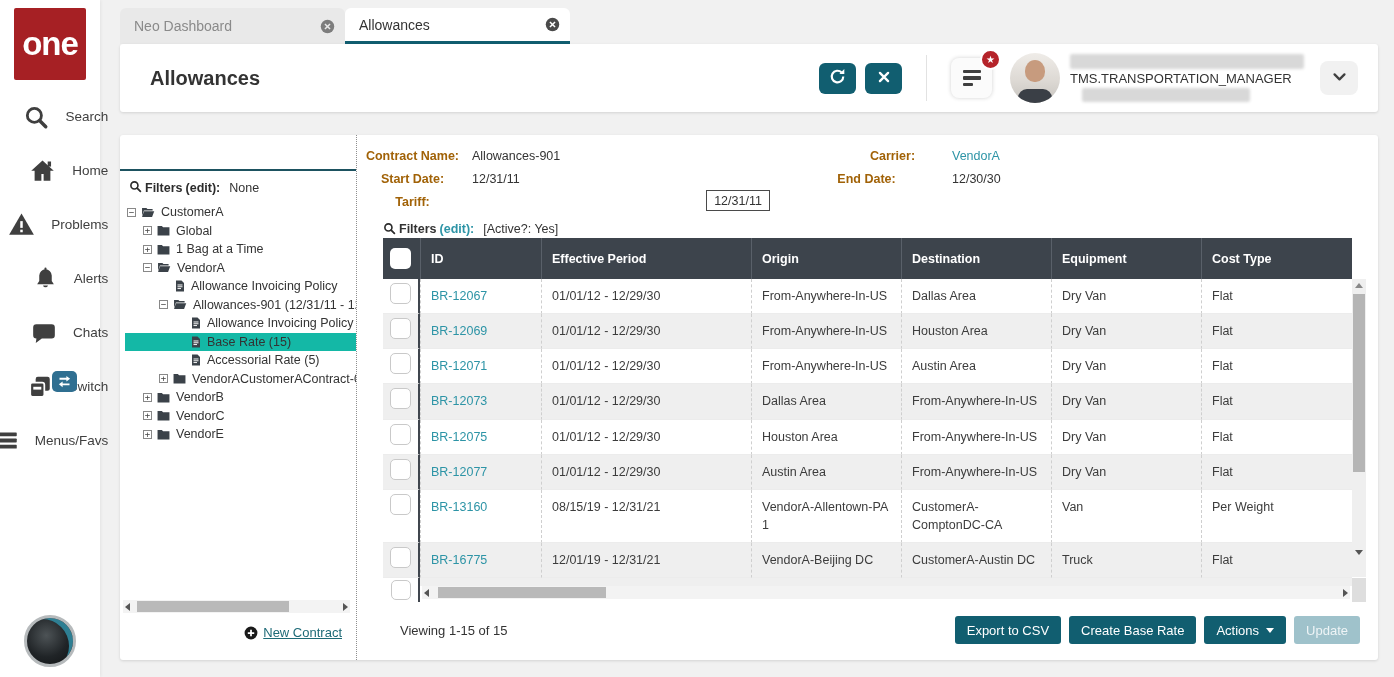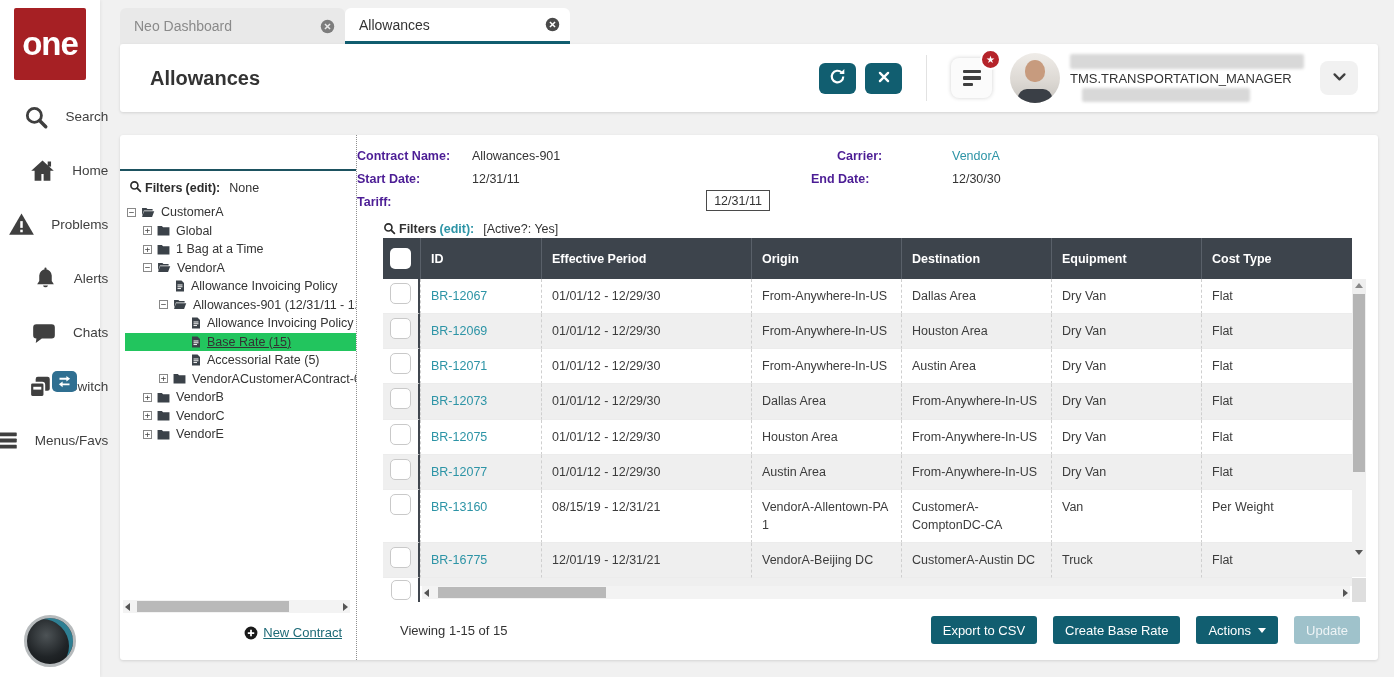--- a/index.html
+++ b/index.html
@@ -112,21 +112,21 @@
     width:237px; flex-shrink:0; border-right:1px dotted #8f8f8f;
     position:relative; font-size:12.5px; color:#333; overflow:hidden;
   }
   .tree-top { height:36px; border-bottom:2px solid #1d5260; }
   .filters-row { padding:9px 9px 7px 9px; display:flex; align-items:center; gap:3px; white-space:nowrap; }
   .filters-row b { color:#2c2c2c; }
   .edit-link { color:#2d94a6; font-weight:bold; cursor:pointer; }
   .filters-val { margin-left:6px; }
   .tree-list { padding-left:5px; }
   .tree-row { height:18.5px; display:flex; align-items:center; white-space:nowrap; cursor:pointer; }
-  .tree-row.selected { background:#22c55e;text-decoration:underline; }
+  .tree-row.selected { background:#14b8a6; }
   .tgl {
     width:9px; height:9px; border:1px solid #888; background:#fff; flex-shrink:0;
     font-size:9px; line-height:7px; text-align:center; color:#444; margin-right:4px;
     font-family:"DejaVu Sans Mono", monospace;
   }
   .tgl-sp { width:11px; flex-shrink:0; margin-right:4px; }
   .t-icon { margin-right:5px; display:flex; flex-shrink:0; }
   .tree-hscroll {
     position:absolute; bottom:47px; left:3px; right:6px; height:13px; background:#f3f3f3;
   }
@@ -136,21 +136,21 @@
   .arr.right { right:2px; top:3px; border-top:4px solid transparent; border-bottom:4px solid transparent; border-left:5px solid #555; }
   .new-contract {
     position:absolute; bottom:20px; right:14px; display:flex; align-items:center; gap:5px;
     color:#1d6a77; font-size:13px; cursor:pointer;
   }
   .new-contract span { text-decoration:underline; }
 
   
   .main-pane { flex:1; position:relative; padding-top:12px; }
   .details { position:relative; height:72px; font-size:12.5px; }
-  .d-lbl { position:absolute; width:111px; text-align:left; font-weight:bold; color:#4c1d95; }
+  .d-lbl { position:absolute; width:111px; text-align:center; font-weight:bold; color:#a16207; }
   .d-val { position:absolute; left:115px; }
   .d-val-r { position:absolute; left:595px; }
   .link { color:#2d94a6; text-decoration:none; cursor:pointer; }
   .tariff-input {
     position:absolute; left:349px; top:43px; width:64px; height:21px;
     border:1px solid #4a4a4a; font-size:12.5px; text-align:center; color:#333;
     font-family:"Liberation Sans", sans-serif; background:#fff;
   }
   .filters-row2 { margin-left:26px; height:19px; display:flex; align-items:center; gap:3px; font-size:12.5px; }
 
@@ -179,21 +179,21 @@
   .bottom-row { margin-left:26px; width:983px; height:24px; display:flex; }
   .br-gutter { width:37px; border-right:2px solid #40464e; display:flex; align-items:center; justify-content:center; }
   .br-gutter .cbx { width:20px; height:20px; }
   .br-track-wrap { flex:1; position:relative; background:linear-gradient(#efefef 0 8px, #fff 8px); }
   .hscroll { position:absolute; top:8px; left:2px; right:2px; height:13px; background:#f3f3f3; }
   .br-corner { width:14px; background:#dedede; }
 
   
   .pane-footer { position:absolute; bottom:16px; left:26px; right:18px; display:flex; align-items:center; }
   .viewing { font-size:13px; color:#333; margin-left:17px; }
-  .btn-row { margin-left:auto; display:flex; gap:16px; }
+  .btn-row { margin-left:auto; display:flex; gap:8px; }
   .abtn {
     height:28px; padding:0 12px; background:#115e70; color:#fff; font-size:13px;
     border-radius:3px; border:none; display:flex; align-items:center; gap:7px;
     font-family:"Liberation Sans", sans-serif; cursor:pointer;
   }
   .abtn.disabled { background:#9fc2cb; color:#eef4f6; cursor:default; }
   .caret { width:0; height:0; border-left:4.5px solid transparent; border-right:4.5px solid transparent; border-top:5px solid #fff; }
 </style>
 </head>
 <body>

